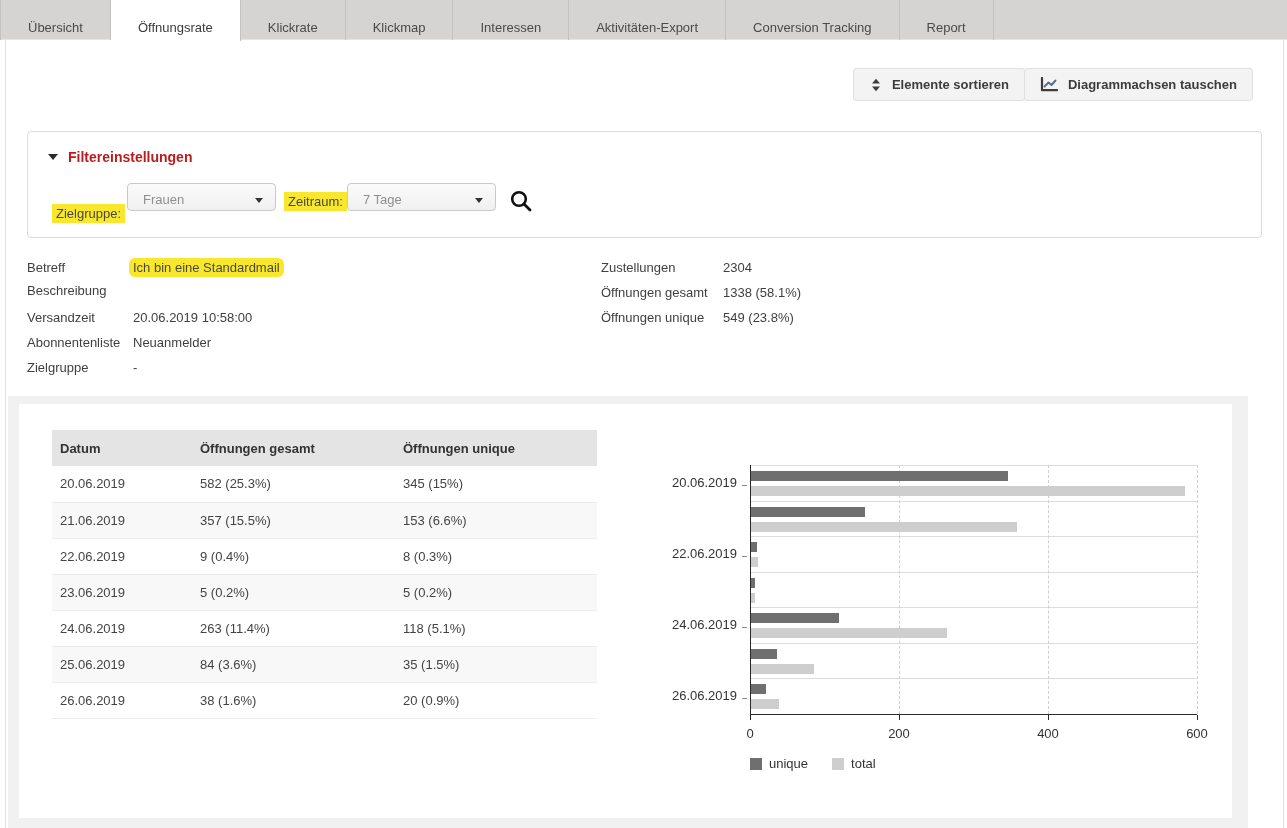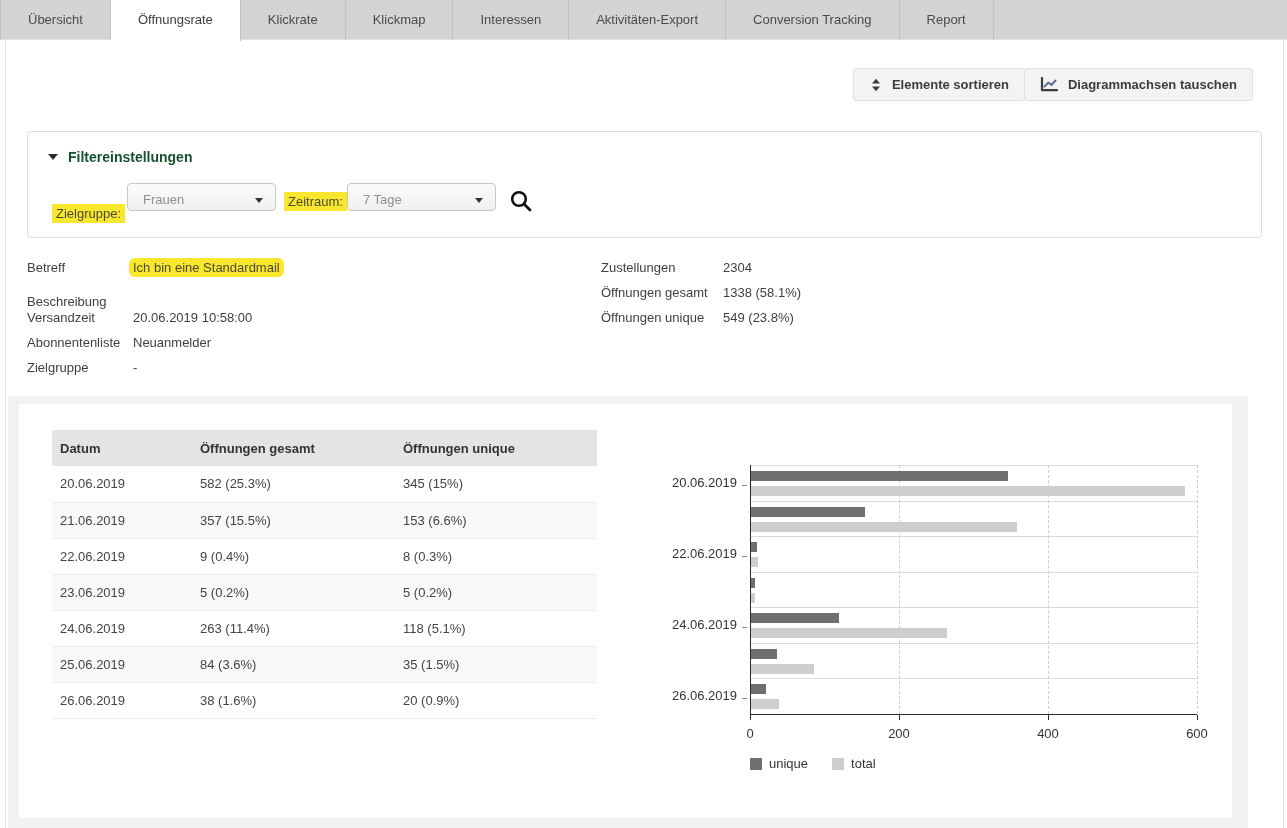--- a/index.html
+++ b/index.html
@@ -1,37 +1,37 @@
 <!DOCTYPE html>
 <html><head>
 <meta charset="utf-8">
 <style>
   * { margin:0; padding:0; box-sizing:border-box; }
   html,body { width:1287px; height:828px; background:#fff; font-family:"Liberation Sans", sans-serif; }
   #page { position:relative; width:1287px; height:828px; overflow:hidden; background:#fff; }
 
   
   .tabbar { position:absolute; left:0; top:0; width:1287px; height:40px; background:#d5d4d3; display:flex; border-bottom:1px solid #e4e4e4; }
-  .tab { height:40px; line-height:40px; padding:0 27px; font-size:13px; color:#4a4a4a; border-right:1px solid #c3c2c1; cursor:pointer; white-space:nowrap; }
+  .tab { height:40px; line-height:40px; padding:8px 27px; font-size:13px; color:#4a4a4a; border-right:1px solid #c3c2c1; cursor:pointer; white-space:nowrap; }
   .tab:first-child { border-left:1px solid #c3c2c1; }
   .tab.active { background:#ffffff; color:#3c3c3c; height:41px; }
 
   
   .frame-l { position:absolute; left:5px; top:40px; bottom:0; width:0; border-left:1px solid #e2e2e2; }
   .frame-r { position:absolute; left:1283px; top:40px; bottom:0; width:0; border-left:1px solid #e2e2e2; }
 
   
   .toolbar-btn { position:absolute; top:68px; height:33px; background:#f3f3f3; border:1px solid #e0e0e0; border-radius:3px; font-size:13px; font-weight:bold; color:#3c3c3c; display:flex; align-items:center; gap:9px; padding:0 15px; cursor:pointer; }
   #btn-sort { right:262px; }
   #btn-swap { right:34px; }
   .toolbar-btn svg { display:block; }
 
   
   .filterbox { position:absolute; left:27px; top:131px; width:1235px; height:107px; border:1px solid #dddddd; border-radius:4px; background:#fff; }
-  .filter-title { position:absolute; left:20px; top:17px; font-size:14px; font-weight:bold; color:#14532d; display:flex; align-items:center; gap:10px; cursor:pointer; }
+  .filter-title { position:absolute; left:20px; top:17px; font-size:14px; font-weight:bold; color:#b91c1c; display:flex; align-items:center; gap:10px; cursor:pointer; }
   .caret-down { width:0; height:0; border-left:5px solid transparent; border-right:5px solid transparent; border-top:6px solid #2b2b2b; display:inline-block; }
   .hl { padding:2px 4px; font-size:13px; color:#4a4a34; }
   .flabel1 { position:absolute; left:24px; top:72px; }
   .flabel2 { position:absolute; left:256px; top:60px; }
   .dropdown { position:absolute; top:51px; width:149px; height:28px; background:linear-gradient(#fbfbfb,#f0f0f0); border:1px solid #c9c9c9; border-radius:4px; font-size:13px; color:#8f8f8f; line-height:32px; padding:0 28px 0 15px; cursor:pointer; }
   #dd-zielgruppe { left:99px; }
   #dd-zeitraum { left:319px; }
   .dd-caret { position:absolute; right:12px; top:14px; width:0; height:0; border-left:4.5px solid transparent; border-right:4.5px solid transparent; border-top:5.5px solid #333; }
   .search-btn { position:absolute; left:480px; top:56px; width:26px; height:26px; cursor:pointer; }
 
@@ -133,21 +133,21 @@
           <line x1="16" y1="16" x2="22" y2="22" stroke="#111" stroke-width="2.8" stroke-linecap="round"></line>
         </svg>
     </div>
   </div>
 
   <div id="details-left" class="details-left" style="position: absolute; top: 260px; height: 125px;">
       <div class="drow" style="top: 0px; left: 0px; position: absolute; width: 100%;">
         <span class="dlabel">Betreff</span>
         <span class="dvalue"><span class="hl" style="background: rgb(249, 231, 46); border-radius: 6px;">Ich bin eine Standardmail</span></span>
       </div>
-      <div class="drow" style="top: 34px; left: 0px; position: absolute; width: 100%;">
+      <div class="drow" style="top: 23px; left: 0px; position: absolute; width: 100%;">
         <span class="dlabel">Beschreibung</span>
         <span class="dvalue"></span>
       </div>
       <div class="drow" style="top: 50px; left: 0px; position: absolute; width: 100%;">
         <span class="dlabel">Versandzeit</span>
         <span class="dvalue">20.06.2019 10:58:00</span>
       </div>
       <div class="drow" style="top: 75px; left: 0px; position: absolute; width: 100%;">
         <span class="dlabel">Abonnentenliste</span>
         <span class="dvalue">Neuanmelder</span>

